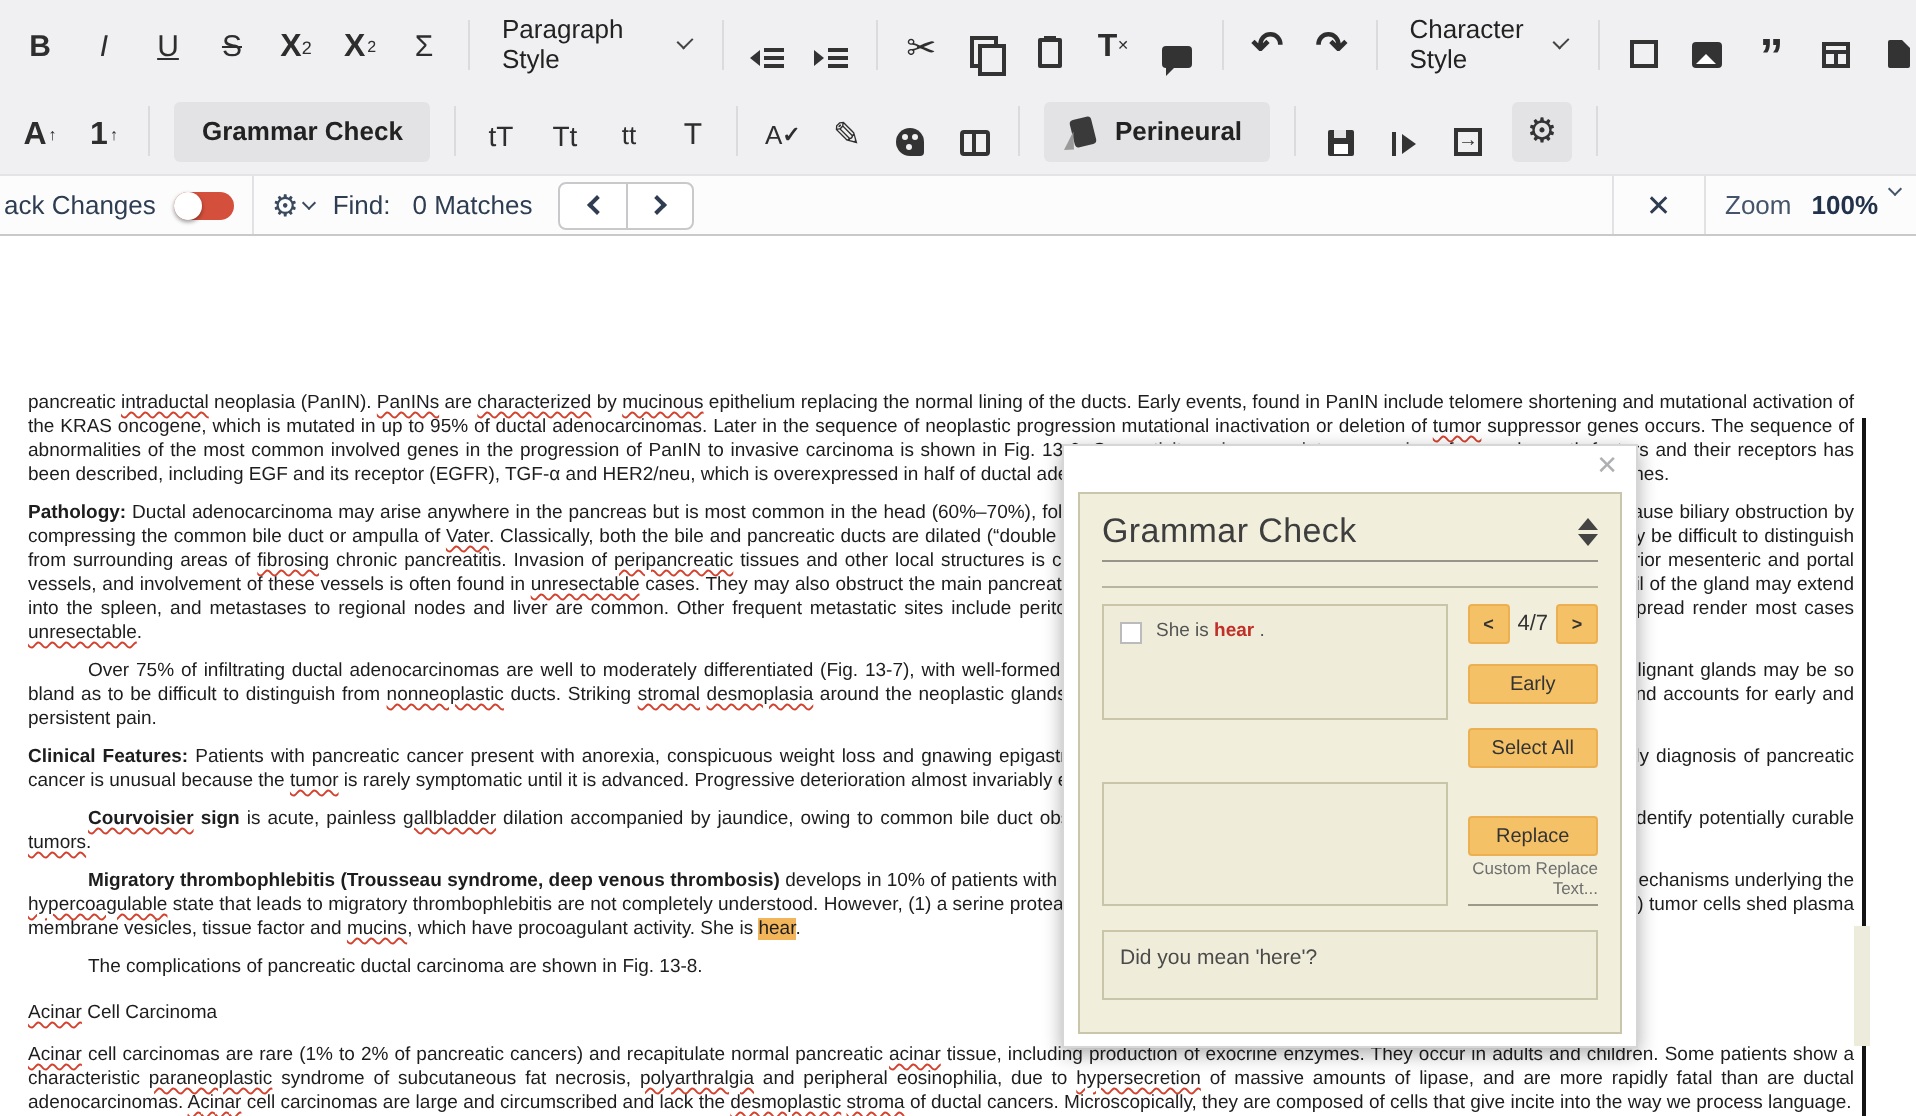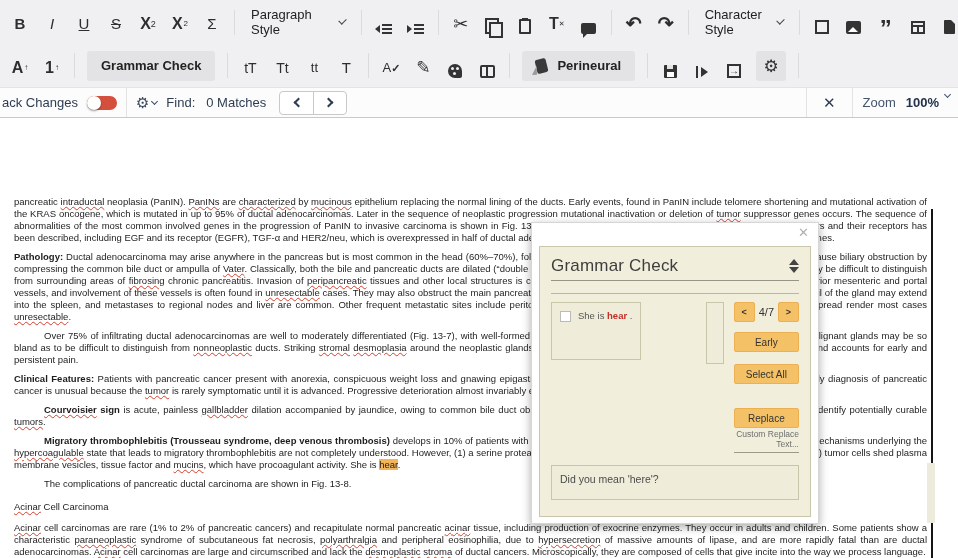--- a/index.html
+++ b/index.html
@@ -91,21 +91,21 @@
     border:1px solid #d6d6d6;box-shadow:0 3px 9px rgba(0,0,0,.33)}
   #dialog .close{position:absolute;top:2px;right:9px;color:#aeb0b2;font-size:13px}
   .cream{position:absolute;left:7px;right:7px;top:23px;bottom:6px;background:#f1efdc;
     border:1px solid #c9c6ab;padding:9px 11px;display:flex;flex-direction:column}
   .dtitle-row{display:flex;align-items:center;justify-content:space-between}
   .dtitle{font-size:17px;color:#3e3e3e;letter-spacing:.2px}
   .dhr1{border-bottom:1px solid #97958a;margin:4px 0 7px}
   .dsub{font-size:12.5px;color:#4c4c4c}
   .dhr2{border-bottom:1px solid #b9b6a0;margin:5px 0 8px}
   .dmain{display:flex;gap:10px;height:151px}
-  .dleft{width:203px;display:flex;flex-direction:row;justify-content:space-between}
+  .dleft{width:203px;display:flex;flex-direction:column;justify-content:space-between}
   .dpanel{border:1px solid #c9c5a9;background:#efedd9;padding:7px 8px}
   .p1{height:58px;display:flex;align-items:flex-start;gap:7px}
   .p2{height:62px}
   .cb{width:11px;height:11px;background:#fff;border:1px solid #bbb;flex:0 0 11px;margin-top:1px}
   .sentence{font-size:9.5px;color:#555}
   .sentence .err{color:#c03028;font-weight:bold}
   .dright{flex:1;display:flex;flex-direction:column}
   .navrow{display:flex;align-items:center;gap:4px}
   .obtn{background:#f5c166;border:1px solid #ecb052;border-radius:2px;display:flex;align-items:center;
     justify-content:center;color:#333}

